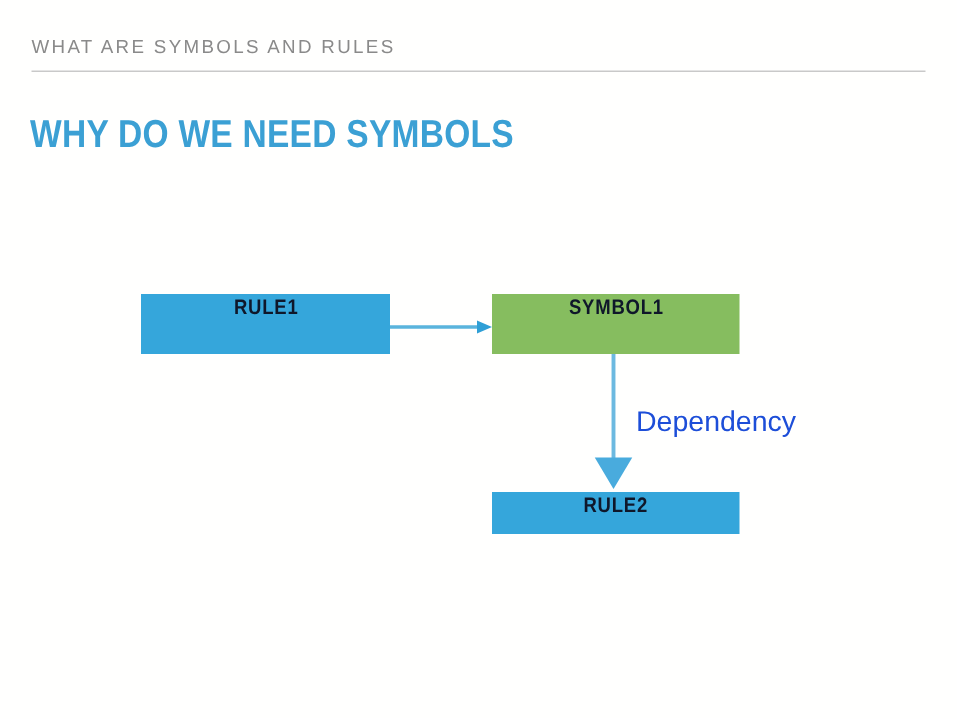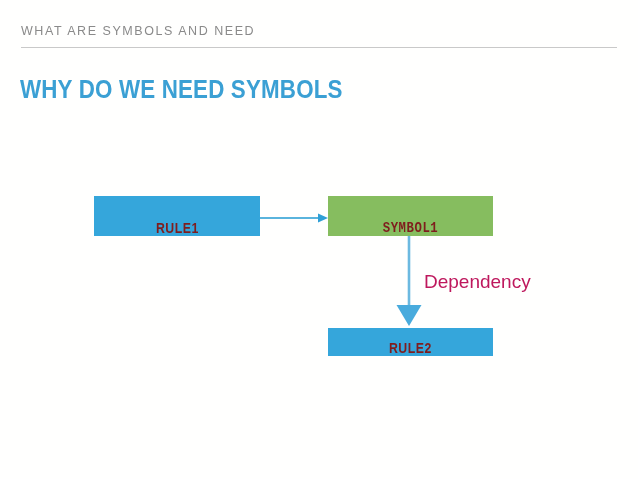--- a/index.html
+++ b/index.html
@@ -58,23 +58,23 @@
 
   
   .diagram {
     position: absolute;
     inset: 0;
   }
 
   .node {
     position: absolute;
     display: flex;
-    align-items: flex-end;
+    align-items: flex-start;
     justify-content: center;
-    color: #7f1d1d;
+    color: #0f172a;
     font-weight: 700;
     font-size: 14px;
     letter-spacing: 0.6px;
     font-family: "Liberation Sans Narrow", "Liberation Sans", sans-serif;
   }
   .node .node-label {
     transform: scaleX(0.88);
     white-space: nowrap;
   }
 
@@ -84,21 +84,20 @@
     width: 166px;
     height: 40px;
     background: #35a6db;
   }
   .node-symbol1 {
     left: 328px;
     top: 196px;
     width: 165px;
     height: 40px;
     background: #86bd5f;
-    font-family: Liberation Mono, monospace;
   }
   .node-rule2 {
     left: 328px;
     top: 328px;
     width: 165px;
     height: 28px;
     background: #35a6db;
   }
 
   
@@ -116,32 +115,32 @@
     top: 236px;
     width: 32px;
     height: 92px;
   }
 
   .dependency-label {
     position: absolute;
     left: 424px;
     top: 271px;
     font-size: 19px;
-    color: #be185d;
+    color: #1d4ed8;
     font-family: "Liberation Sans", sans-serif;
     font-weight: 400;
     white-space: nowrap;
   }
 </style>
 </head>
 <body>
 
 <div class="slide">
 
-  <div class="eyebrow">WHAT ARE SYMBOLS AND NEED</div>
+  <div class="eyebrow">WHAT ARE SYMBOLS AND RULES</div>
 
   <div class="header-rule"></div>
 
   <div class="title">WHY DO WE NEED SYMBOLS</div>
 
   <div class="diagram">
 
     <div class="node node-rule1">
       <span class="node-label">RULE1</span>
     </div>

